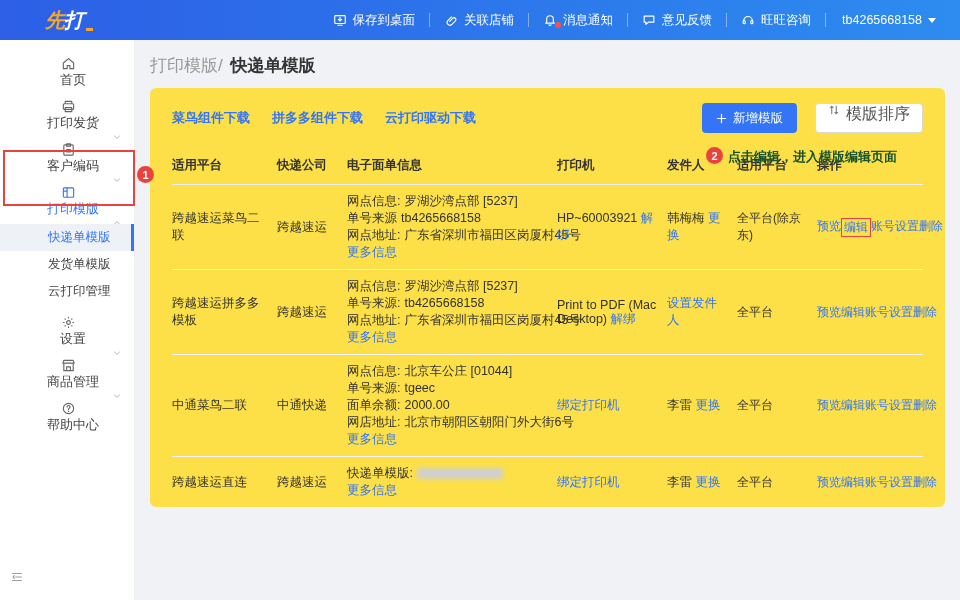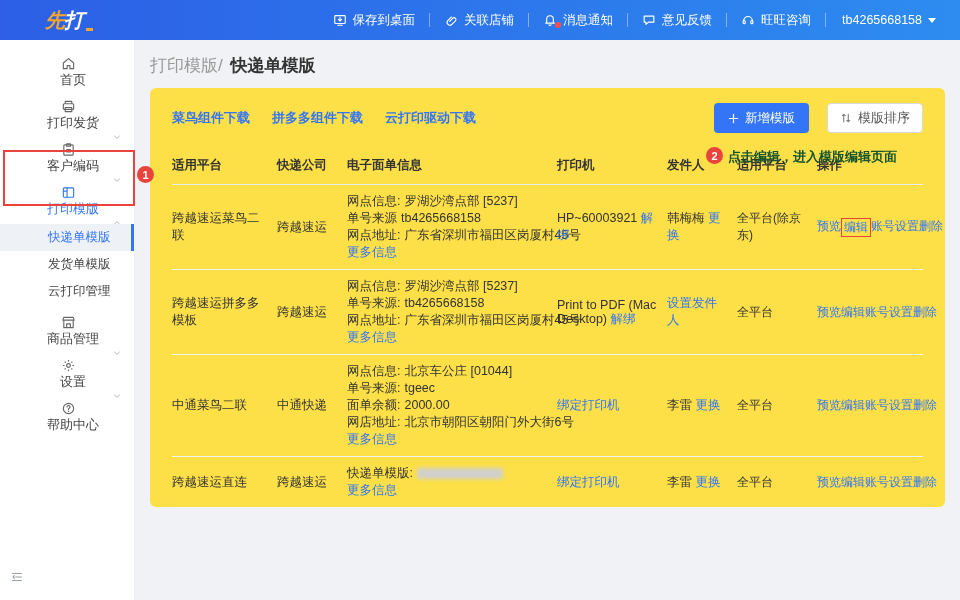--- a/index.html
+++ b/index.html
@@ -40,21 +40,21 @@
   .content { position:absolute; top:40px; left:135px; width:825px; height:560px; }
   .breadcrumb { padding:14px 15px 11px 15px; font-size:17px; }
   .breadcrumb .bc-parent { color:#999; }
   .breadcrumb .bc-current { color:#333; font-weight:700; margin-left:3px; }
   .card { margin:0 15px; background:#fde047; border-radius:6px; height:419px; padding:14px 22px; position:relative; }
 
   .toolbar { display:flex; align-items:center; height:32px; }
   .dl-link { color:#3375f6; font-size:13px; font-weight:600; margin-right:22px; cursor:pointer; }
   .toolbar-right { margin-left:auto; display:flex; gap:18px; }
   .btn-primary { background:#3375f6; color:#fff; border:none; border-radius:4px; font-size:12.5px; height:30px; padding:0 14px; display:flex; align-items:center; gap:6px; cursor:pointer; font-family:inherit; }
-  .btn-default { background:#fff; color:#555; border:1px solid #d9d9d9; border-radius:4px; font-size:13px; height:30px; padding:0 12px; display:flex; align-items:center; gap:6px; cursor:pointer; font-family:inherit; }
+  .btn-default { background:#fff; color:#555; border:1px solid #d9d9d9; border-radius:4px; font-size:16px; height:30px; padding:0 12px; display:flex; align-items:flex-start; gap:6px; cursor:pointer; font-family:inherit; }
 
   .tbl { margin-top:14px; }
   .thead, .trow { display:grid; grid-template-columns:105px 70px 210px 110px 70px 80px 1fr; align-items:center; }
   .thead { padding:9px 0 10px 0; border-bottom:1px solid #ebedf0; font-size:12.5px; font-weight:600; color:#333; }
   .trow { border-bottom:1px solid #f2f3f5; padding:8px 0; font-size:12.5px; color:#333; }
   .cell { padding-right:10px; }
   .info-line { line-height:17px; white-space:nowrap; }
   .info-label { color:#333; margin-right:4px; }
   .link { color:#3375f6; cursor:pointer; }
   .ops { display:flex; white-space:nowrap; font-size:12px; }
@@ -199,41 +199,41 @@
       </div>
       <div class="sub-item">
         <span>发货单模版</span>
       </div>
       <div class="sub-item" style="margin-bottom:10px;">
         <span>云打印管理</span>
       </div>
     </div>
     <div class="menu-item">
       <span class="mi-icon">
+        <svg width="15" height="15" viewBox="0 0 16 16" fill="none" stroke="currentColor" stroke-width="1.2">
+            <circle cx="8" cy="8" r="2"></circle>
+            <path d="M8 2.2v1.6M8 12.2v1.6M2.2 8h1.6M12.2 8h1.6M3.9 3.9l1.1 1.1M11 11l1.1 1.1M12.1 3.9 11 5M5 11l-1.1 1.1"></path>
+          </svg>
+      </span>
+      <span>设置</span>
+      <span class="chev">
+        <svg width="10" height="10" viewBox="0 0 16 16" fill="none" stroke="currentColor" stroke-width="1.6" stroke-linecap="round">
+            <path d="M4 6.5 8 10l4-3.5"></path>
+          </svg>
+      </span>
+    </div>
+    <div class="menu-item">
+      <span class="mi-icon">
         <svg width="15" height="15" viewBox="0 0 16 16" fill="none" stroke="currentColor" stroke-width="1.2" stroke-linejoin="round">
             <path d="M3 2.5h10l1 3H2z"></path>
             <path d="M3 5.5v8h10v-8"></path>
             <path d="M6 13.5v-4h4v4"></path>
           </svg>
       </span>
       <span>商品管理</span>
-      <span class="chev">
-        <svg width="10" height="10" viewBox="0 0 16 16" fill="none" stroke="currentColor" stroke-width="1.6" stroke-linecap="round">
-            <path d="M4 6.5 8 10l4-3.5"></path>
-          </svg>
-      </span>
-    </div>
-    <div class="menu-item">
-      <span class="mi-icon">
-        <svg width="15" height="15" viewBox="0 0 16 16" fill="none" stroke="currentColor" stroke-width="1.2">
-            <circle cx="8" cy="8" r="2"></circle>
-            <path d="M8 2.2v1.6M8 12.2v1.6M2.2 8h1.6M12.2 8h1.6M3.9 3.9l1.1 1.1M11 11l1.1 1.1M12.1 3.9 11 5M5 11l-1.1 1.1"></path>
-          </svg>
-      </span>
-      <span>设置</span>
       <span class="chev">
         <svg width="10" height="10" viewBox="0 0 16 16" fill="none" stroke="currentColor" stroke-width="1.6" stroke-linecap="round">
             <path d="M4 6.5 8 10l4-3.5"></path>
           </svg>
       </span>
     </div>
     <div class="menu-item">
       <span class="mi-icon">
         <svg width="15" height="15" viewBox="0 0 16 16" fill="none" stroke="currentColor" stroke-width="1.2">
             <circle cx="8" cy="8" r="5.5"></circle>

